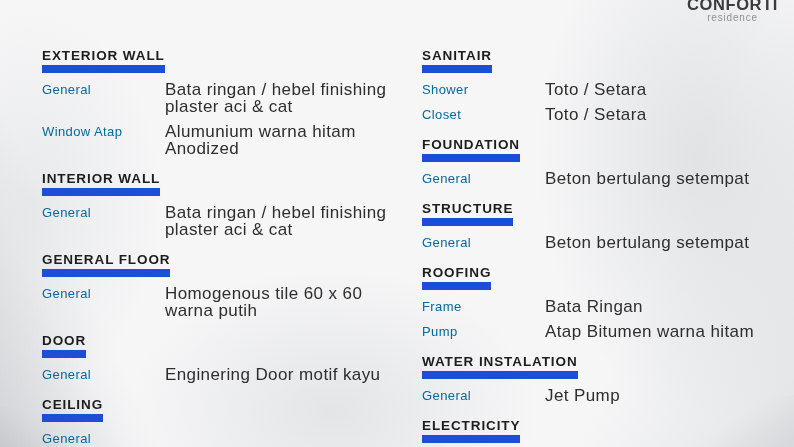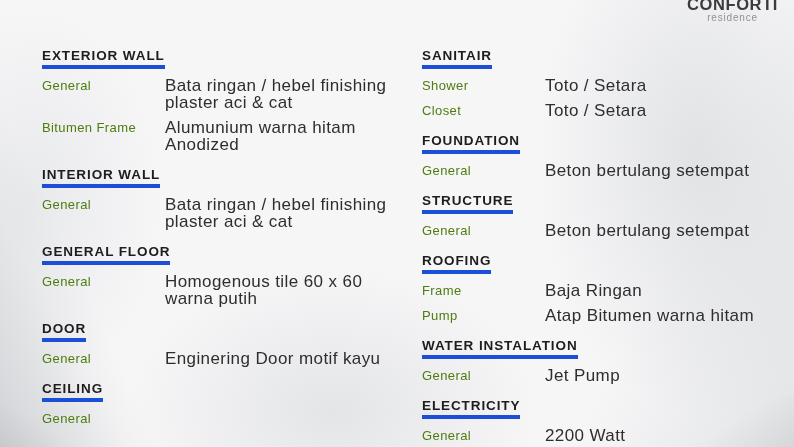--- a/index.html
+++ b/index.html
@@ -66,33 +66,33 @@
 
   .spec-section { margin-bottom: 12px; }
 
   .spec-title {
     display: inline-block;
     font-size: 13.5px;
     font-weight: bold;
     letter-spacing: 0.9px;
     color: #1d1d1d;
     line-height: 14px;
-    border-bottom: 4px solid #1d4ed8;
+    border-bottom: 8px solid #1d4ed8;
     padding-bottom: 2px;
     margin-bottom: 8px;
   }
 
   .spec-row { display: flex; margin-bottom: 8px; }
 
   .spec-label {
     flex: 0 0 123px;
     font-size: 13px;
     letter-spacing: 0.4px;
     line-height: 17px;
-    color: #4d7c0f;
+    color: #0369a1;
   }
 
   .spec-value {
     flex: 1;
     font-size: 17px;
     letter-spacing: 0.4px;
     line-height: 17px;
     color: #2e2e2e;
     white-space: pre-line;
   }
@@ -109,21 +109,21 @@
     <div class="brand-name">CONFORTI</div>
     <div class="brand-sub">residence</div>
   </div>
 
   <div class="spec-column left">
       <section class="spec-section"><h3 class="spec-title">EXTERIOR WALL</h3><div class="spec-row">
           <span class="spec-label">General</span>
           <span class="spec-value">Bata ringan / hebel finishing
 plaster aci &amp; cat</span>
         </div><div class="spec-row">
-          <span class="spec-label">Bitumen Frame</span>
+          <span class="spec-label">Window Atap</span>
           <span class="spec-value">Alumunium warna hitam
 Anodized</span>
         </div></section>
       <section class="spec-section"><h3 class="spec-title">INTERIOR WALL</h3><div class="spec-row">
           <span class="spec-label">General</span>
           <span class="spec-value">Bata ringan / hebel finishing
 plaster aci &amp; cat</span>
         </div></section>
       <section class="spec-section"><h3 class="spec-title">GENERAL FLOOR</h3><div class="spec-row">
           <span class="spec-label">General</span>
@@ -149,21 +149,21 @@
       <section class="spec-section"><h3 class="spec-title">FOUNDATION</h3><div class="spec-row">
           <span class="spec-label">General</span>
           <span class="spec-value">Beton bertulang setempat</span>
         </div></section>
       <section class="spec-section"><h3 class="spec-title">STRUCTURE</h3><div class="spec-row">
           <span class="spec-label">General</span>
           <span class="spec-value">Beton bertulang setempat</span>
         </div></section>
       <section class="spec-section"><h3 class="spec-title">ROOFING</h3><div class="spec-row">
           <span class="spec-label">Frame</span>
-          <span class="spec-value">Baja Ringan</span>
+          <span class="spec-value">Bata Ringan</span>
         </div><div class="spec-row">
           <span class="spec-label">Pump</span>
           <span class="spec-value">Atap Bitumen warna hitam</span>
         </div></section>
       <section class="spec-section"><h3 class="spec-title">WATER INSTALATION</h3><div class="spec-row">
           <span class="spec-label">General</span>
           <span class="spec-value">Jet Pump</span>
         </div></section>
       <section class="spec-section"><h3 class="spec-title">ELECTRICITY</h3><div class="spec-row">
           <span class="spec-label">General</span>

